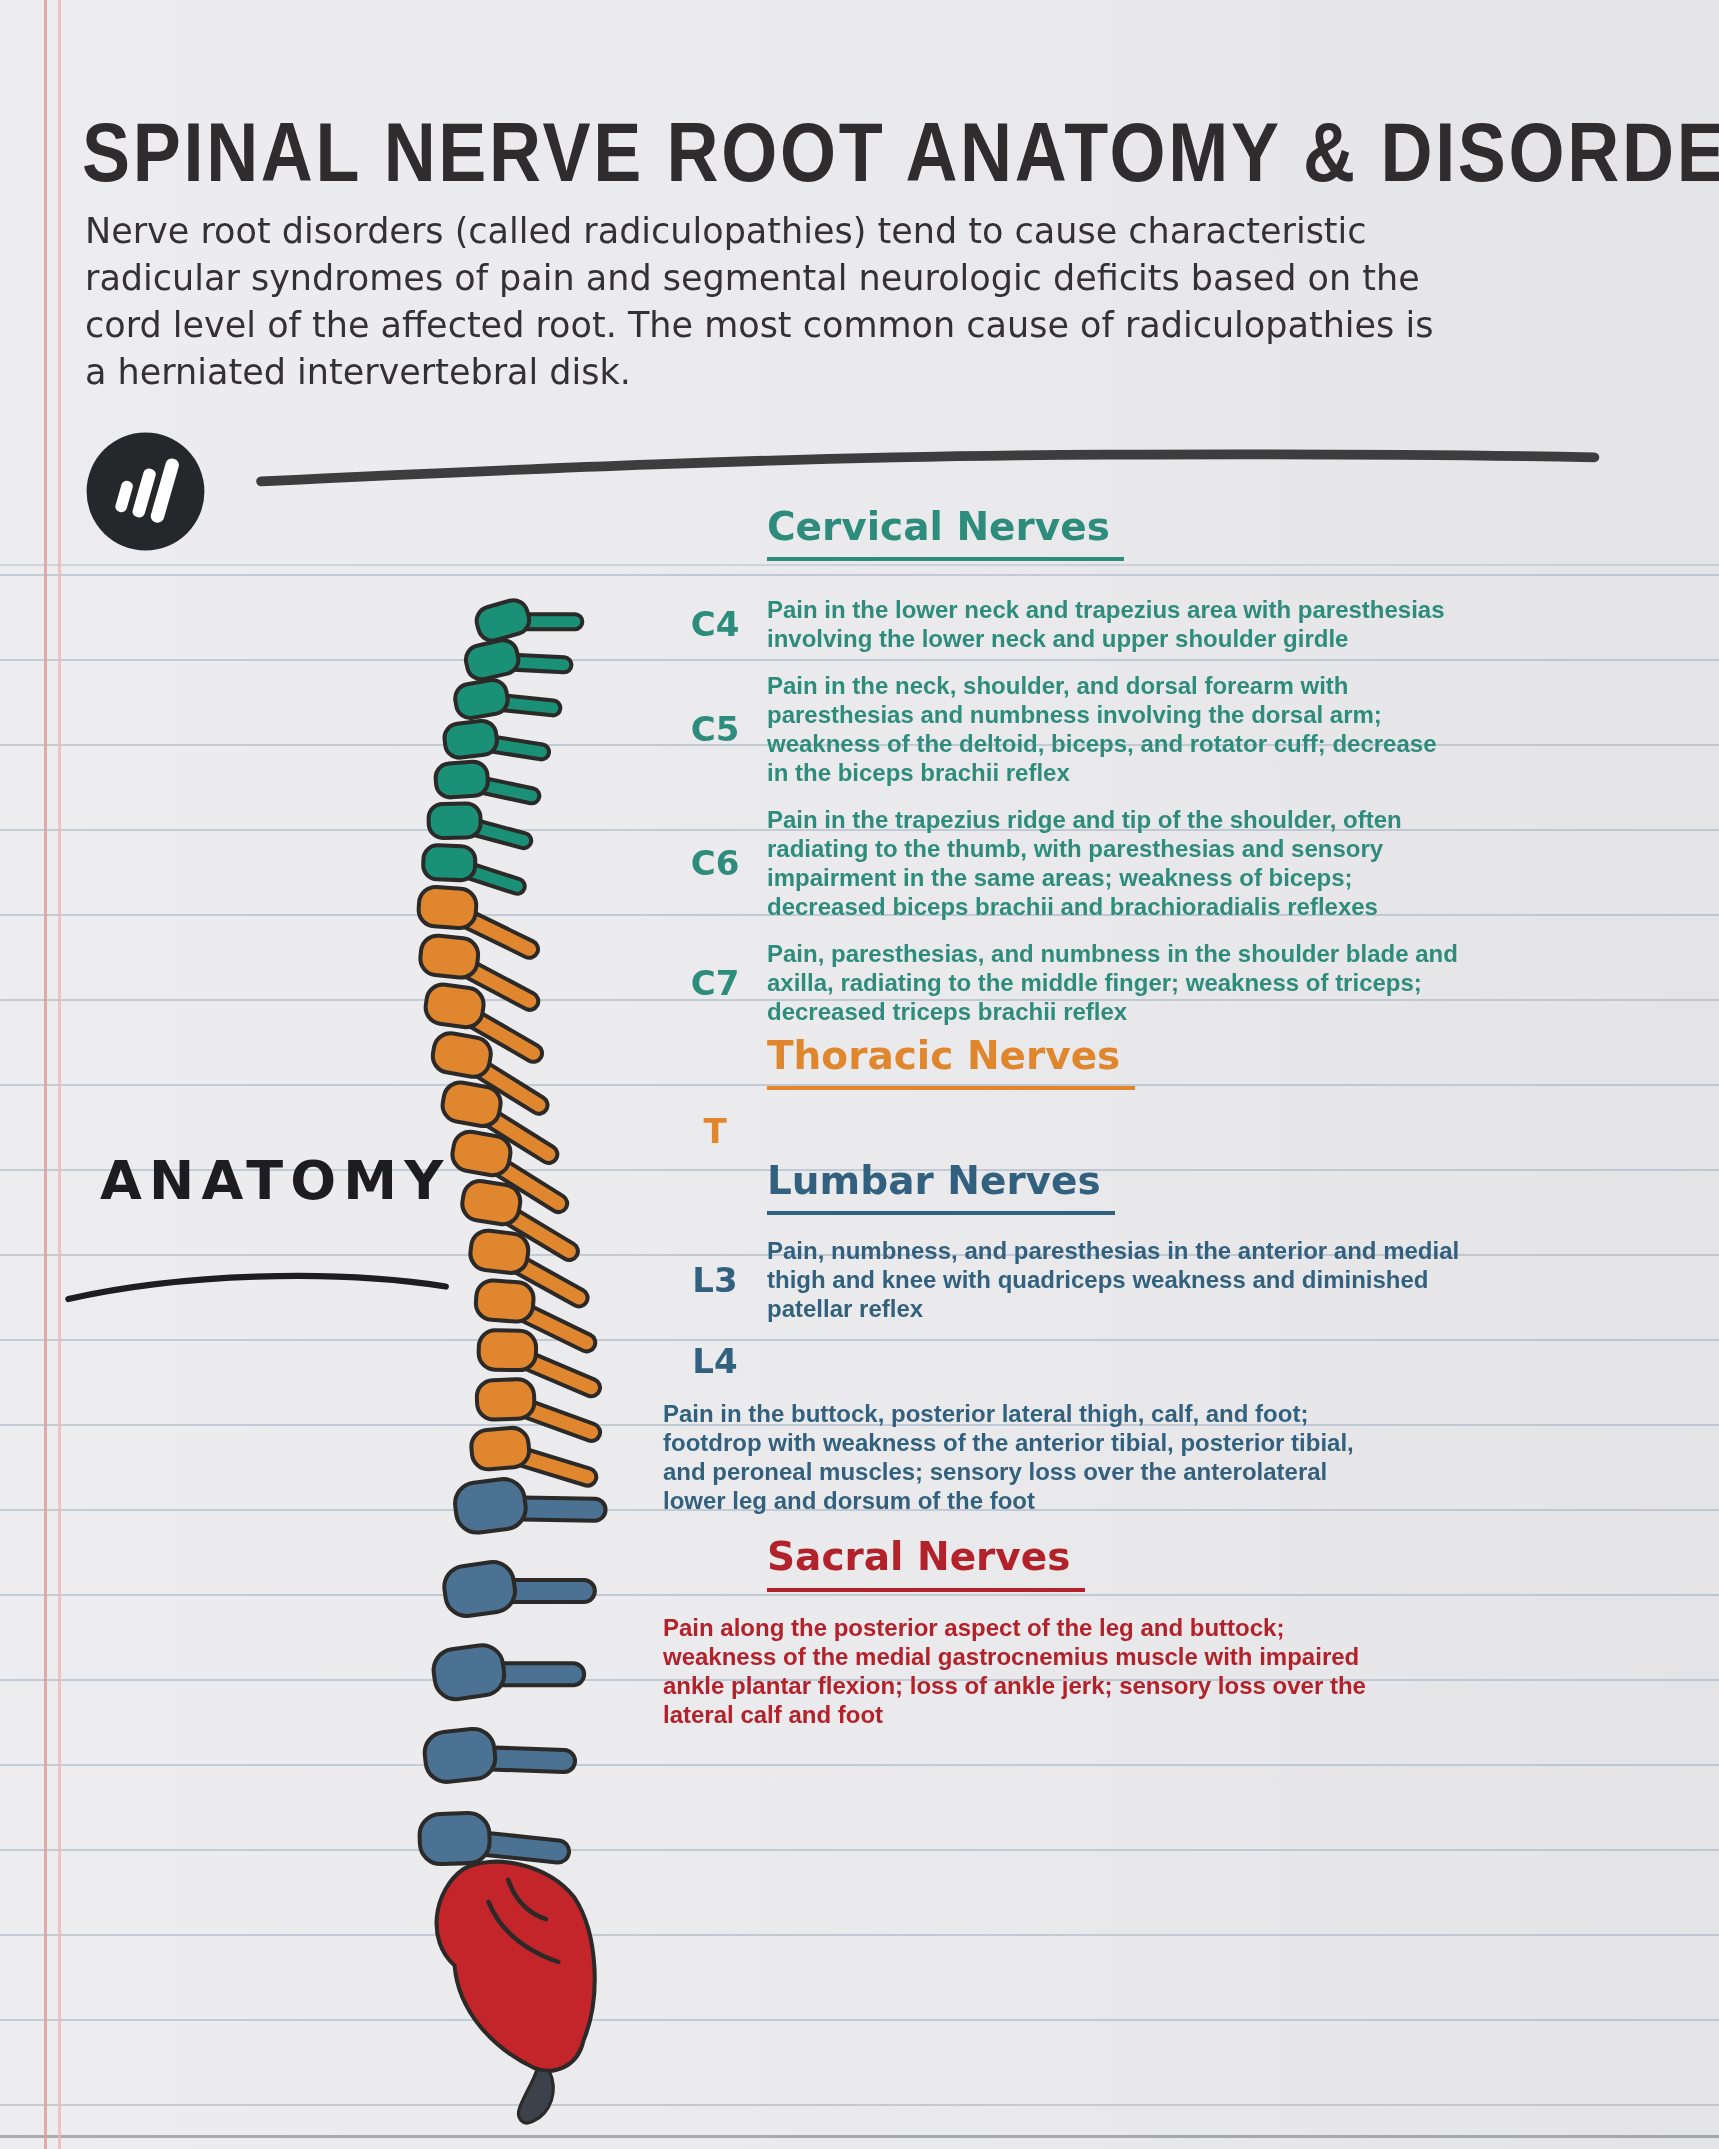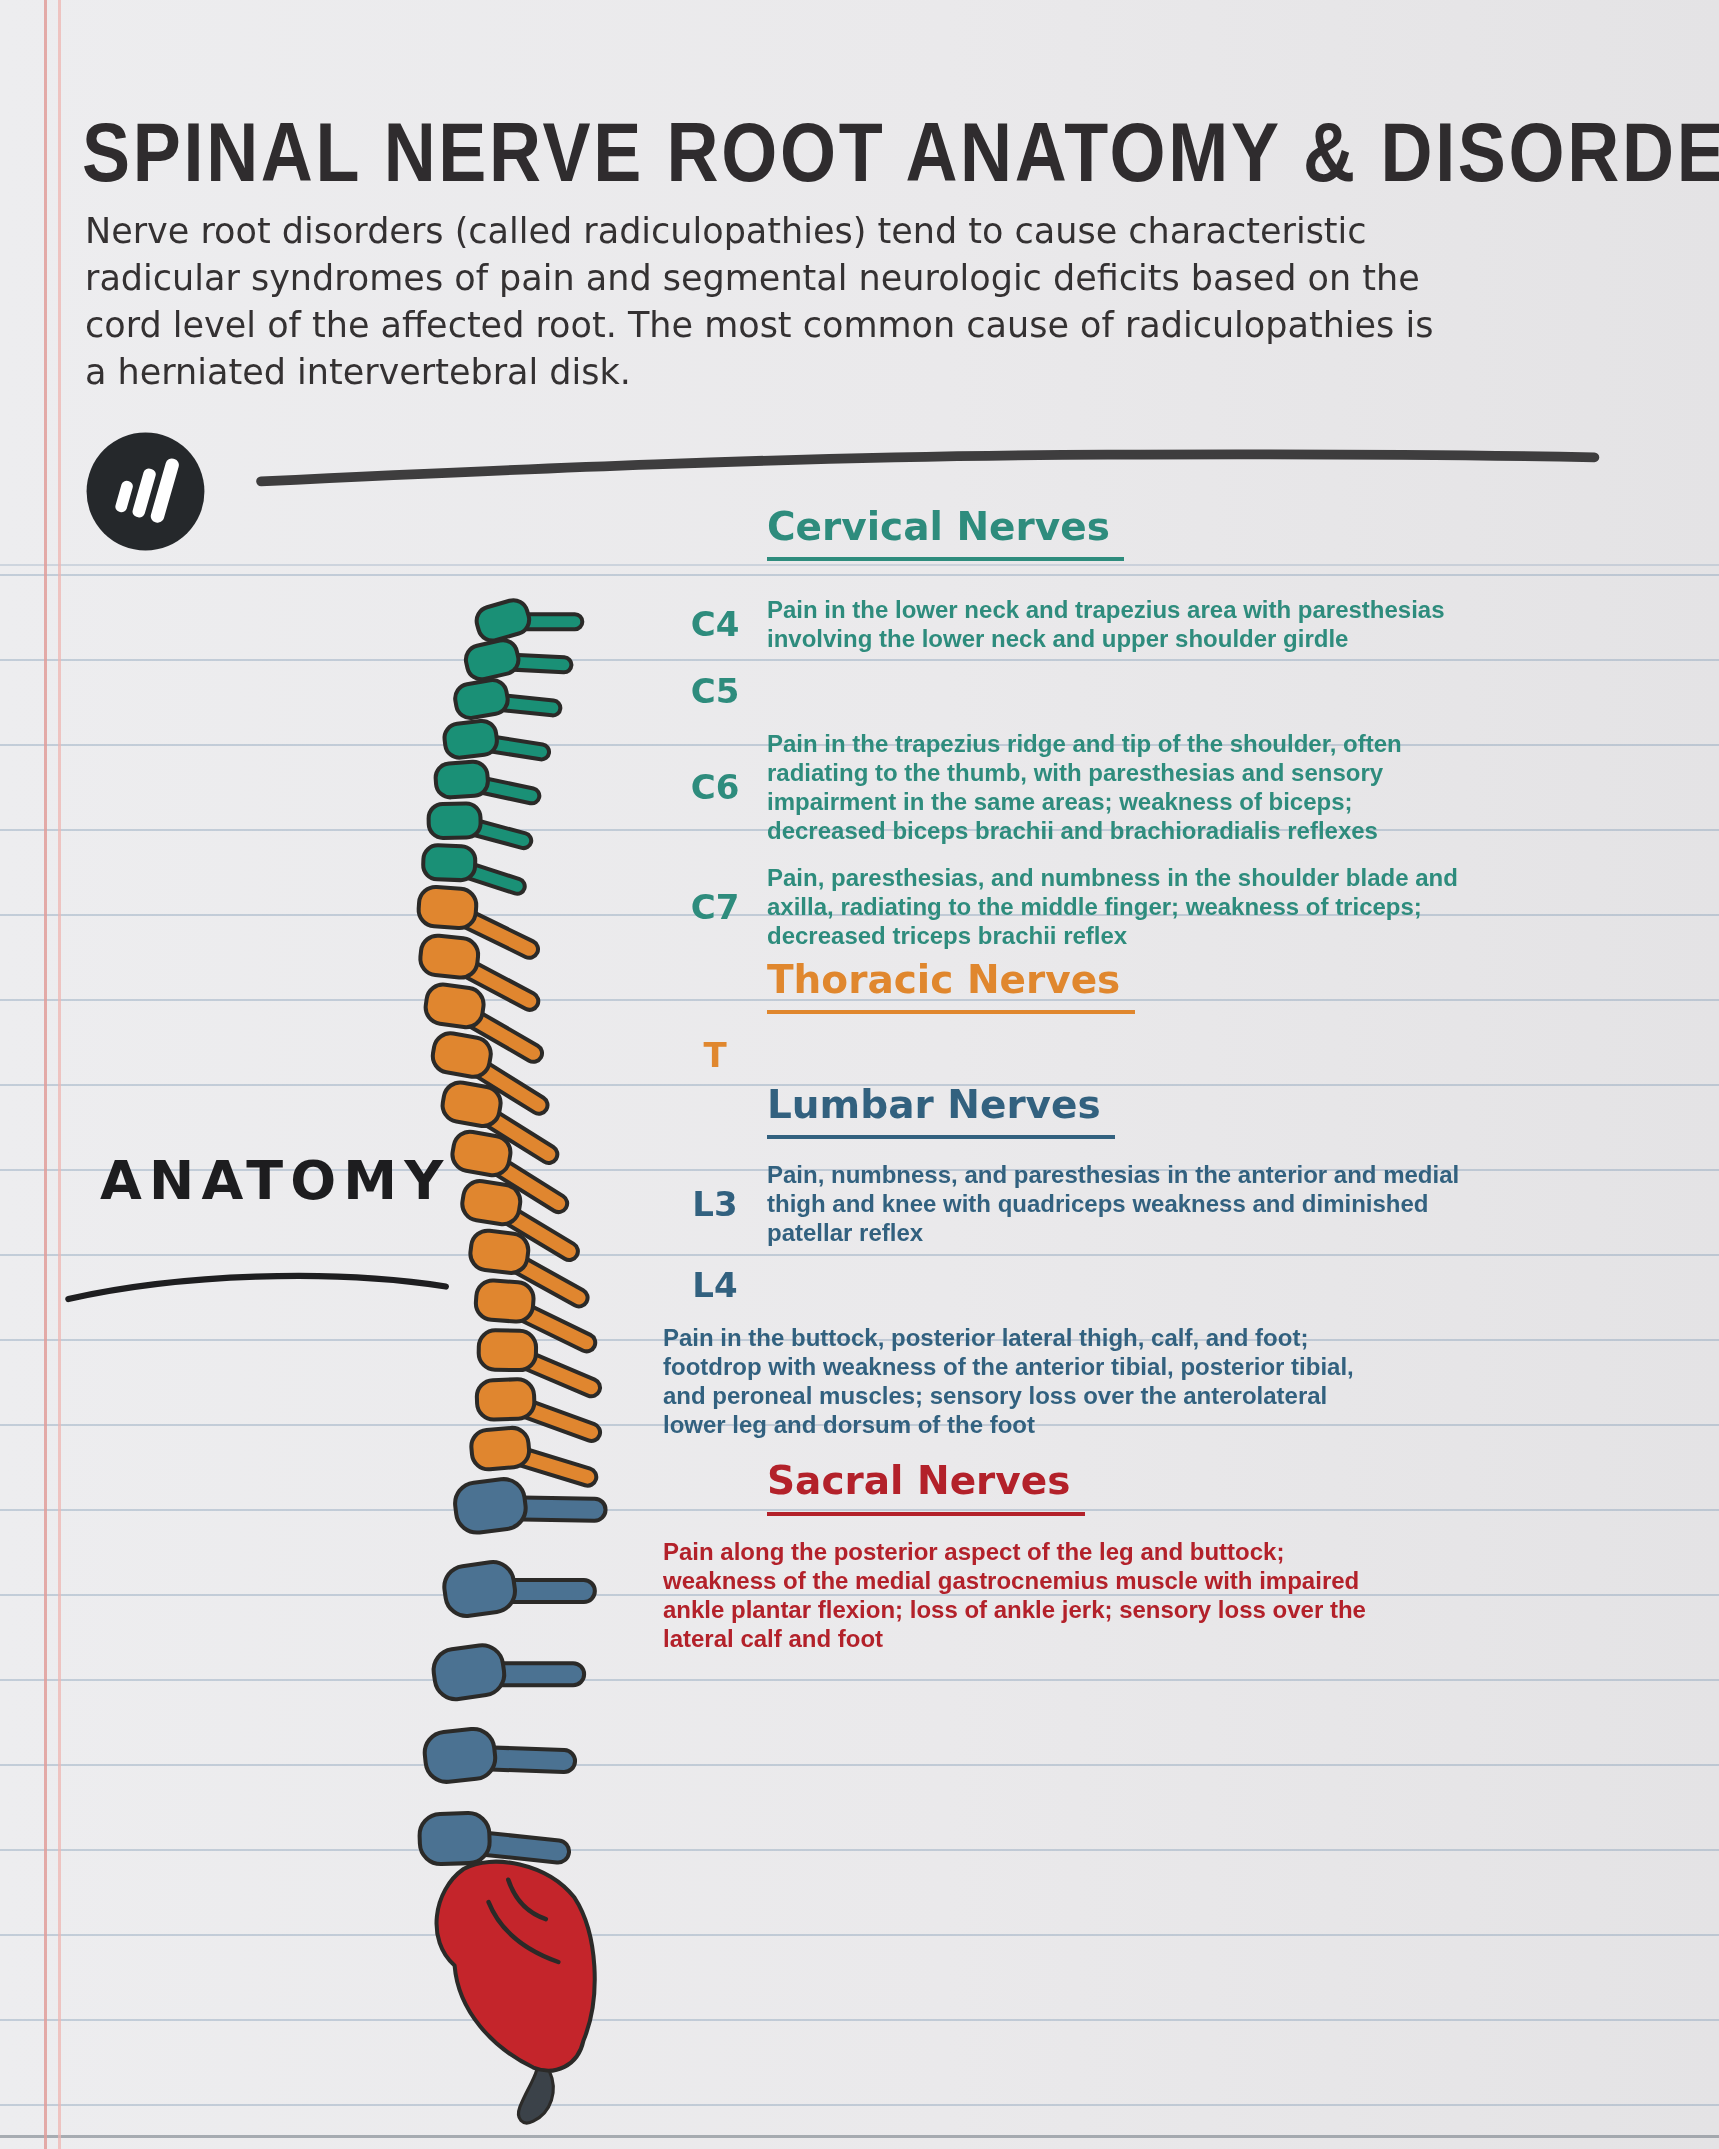--- a/index.html
+++ b/index.html
@@ -200,20 +200,24 @@
       <div class="section sec-cervical">
       <h2 class="section-heading" style="color: rgb(46, 140, 125);">Cervical Nerves</h2>
       <div class="entries">
           <div class="entry">
       <div class="entry-label" style="color: rgb(46, 140, 125);">C4</div>
       <div class="entry-text" style="color: rgb(46, 140, 125);">Pain in the lower neck and trapezius area with paresthesias
 involving the lower neck and upper shoulder girdle</div>
     </div>
           <div class="entry">
       <div class="entry-label" style="color: rgb(46, 140, 125);">C5</div>
+      <div class="entry-text" style="color: rgb(46, 140, 125);">Pain in the neck, shoulder, and dorsal forearm with
+paresthesias and numbness involving the dorsal arm;
+weakness of the deltoid, biceps, and rotator cuff; decrease
+in the biceps brachii reflex</div>
     </div>
           <div class="entry">
       <div class="entry-label" style="color: rgb(46, 140, 125);">C6</div>
       <div class="entry-text" style="color: rgb(46, 140, 125);">Pain in the trapezius ridge and tip of the shoulder, often
 radiating to the thumb, with paresthesias and sensory
 impairment in the same areas; weakness of biceps;
 decreased biceps brachii and brachioradialis reflexes</div>
     </div>
           <div class="entry">
       <div class="entry-label" style="color: rgb(46, 140, 125);">C7</div>

